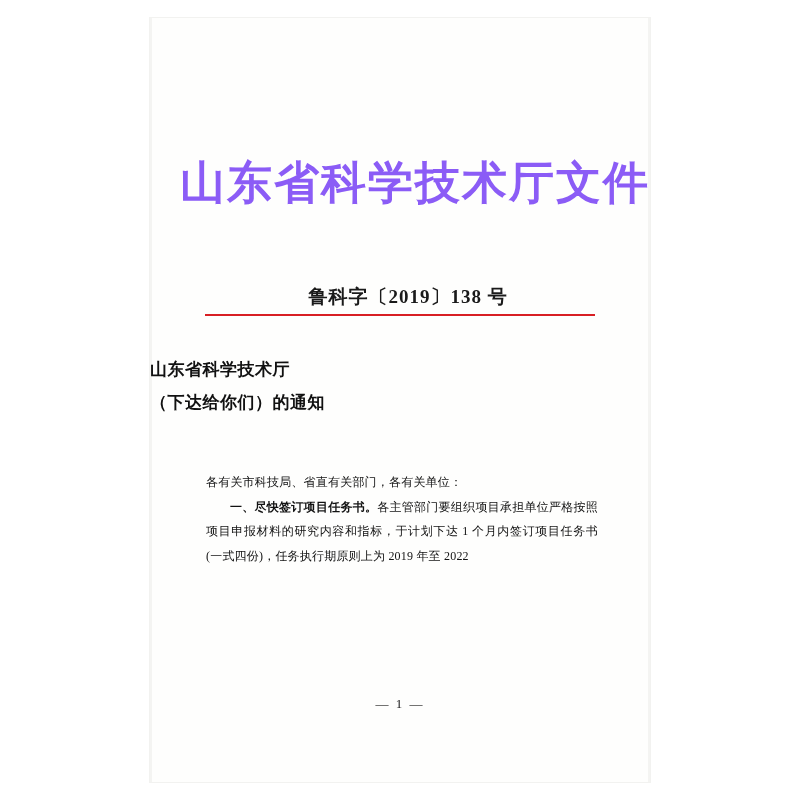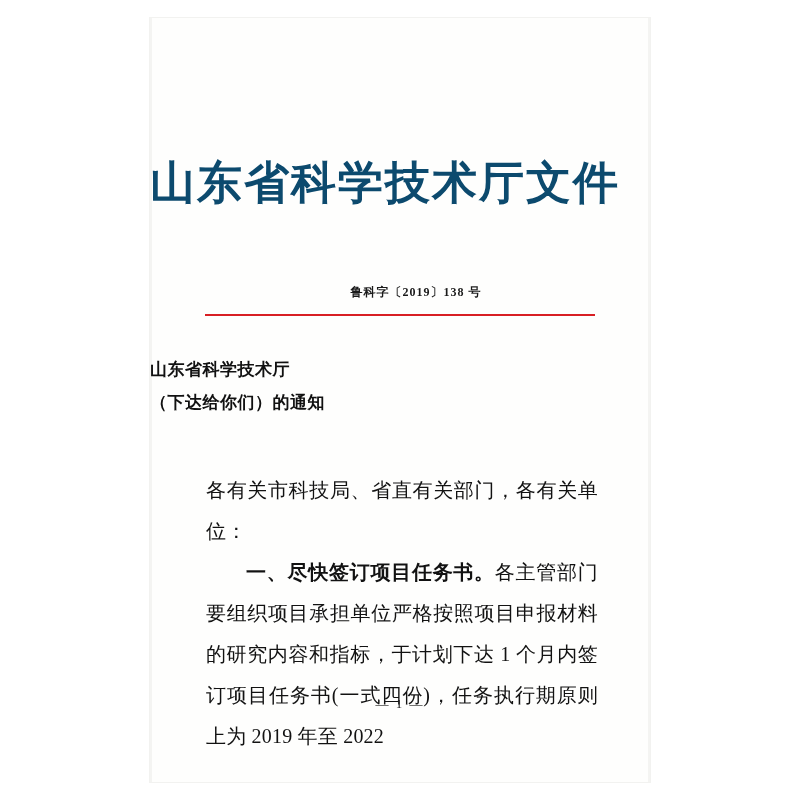--- a/index.html
+++ b/index.html
@@ -33,37 +33,37 @@
     top: 0;
     width: 500px;
     height: 764px;
   }
   
   .masthead {
     position: absolute;
     left: 0;
     top: 140px;
     width: 500px;
-    text-align: left;
-    color: #0c4a6e;
+    text-align: right;
+    color: #8b5cf6;
     font-size: 45px;
     line-height: 1.1;
     font-weight: 700;
     letter-spacing: 2px;
     font-family: "DejaVu Serif", "Liberation Serif", serif;
     white-space: nowrap;
   }
   
   .doc-number {
     position: absolute;
-    left: 16px;
+    left: 8px;
     top: 266px;
     width: 500px;
     text-align: center;
-    font-size: 12px;
+    font-size: 19px;
     color: #1a1a1a;
     letter-spacing: 1px;
     font-weight: 600;
   }
   
   .red-rule {
     position: absolute;
     left: 55px;
     top: 296px;
     width: 390px;
@@ -83,21 +83,21 @@
     letter-spacing: 0.5px;
   }
   .title-block div { white-space: nowrap; }
   
   .body-text {
     position: absolute;
     left: 56px;
     top: 452px;
     width: 392px;
     color: #121212;
-    font-size: 20px;
+    font-size: 12px;
     line-height: 2.05;
     text-align: justify;
     letter-spacing: 0.2px;
   }
   .body-text p { margin: 0; }
   .indent { text-indent: 2em; }
   .bold { font-weight: 700; }
   
   .page-number {
     position: absolute;

